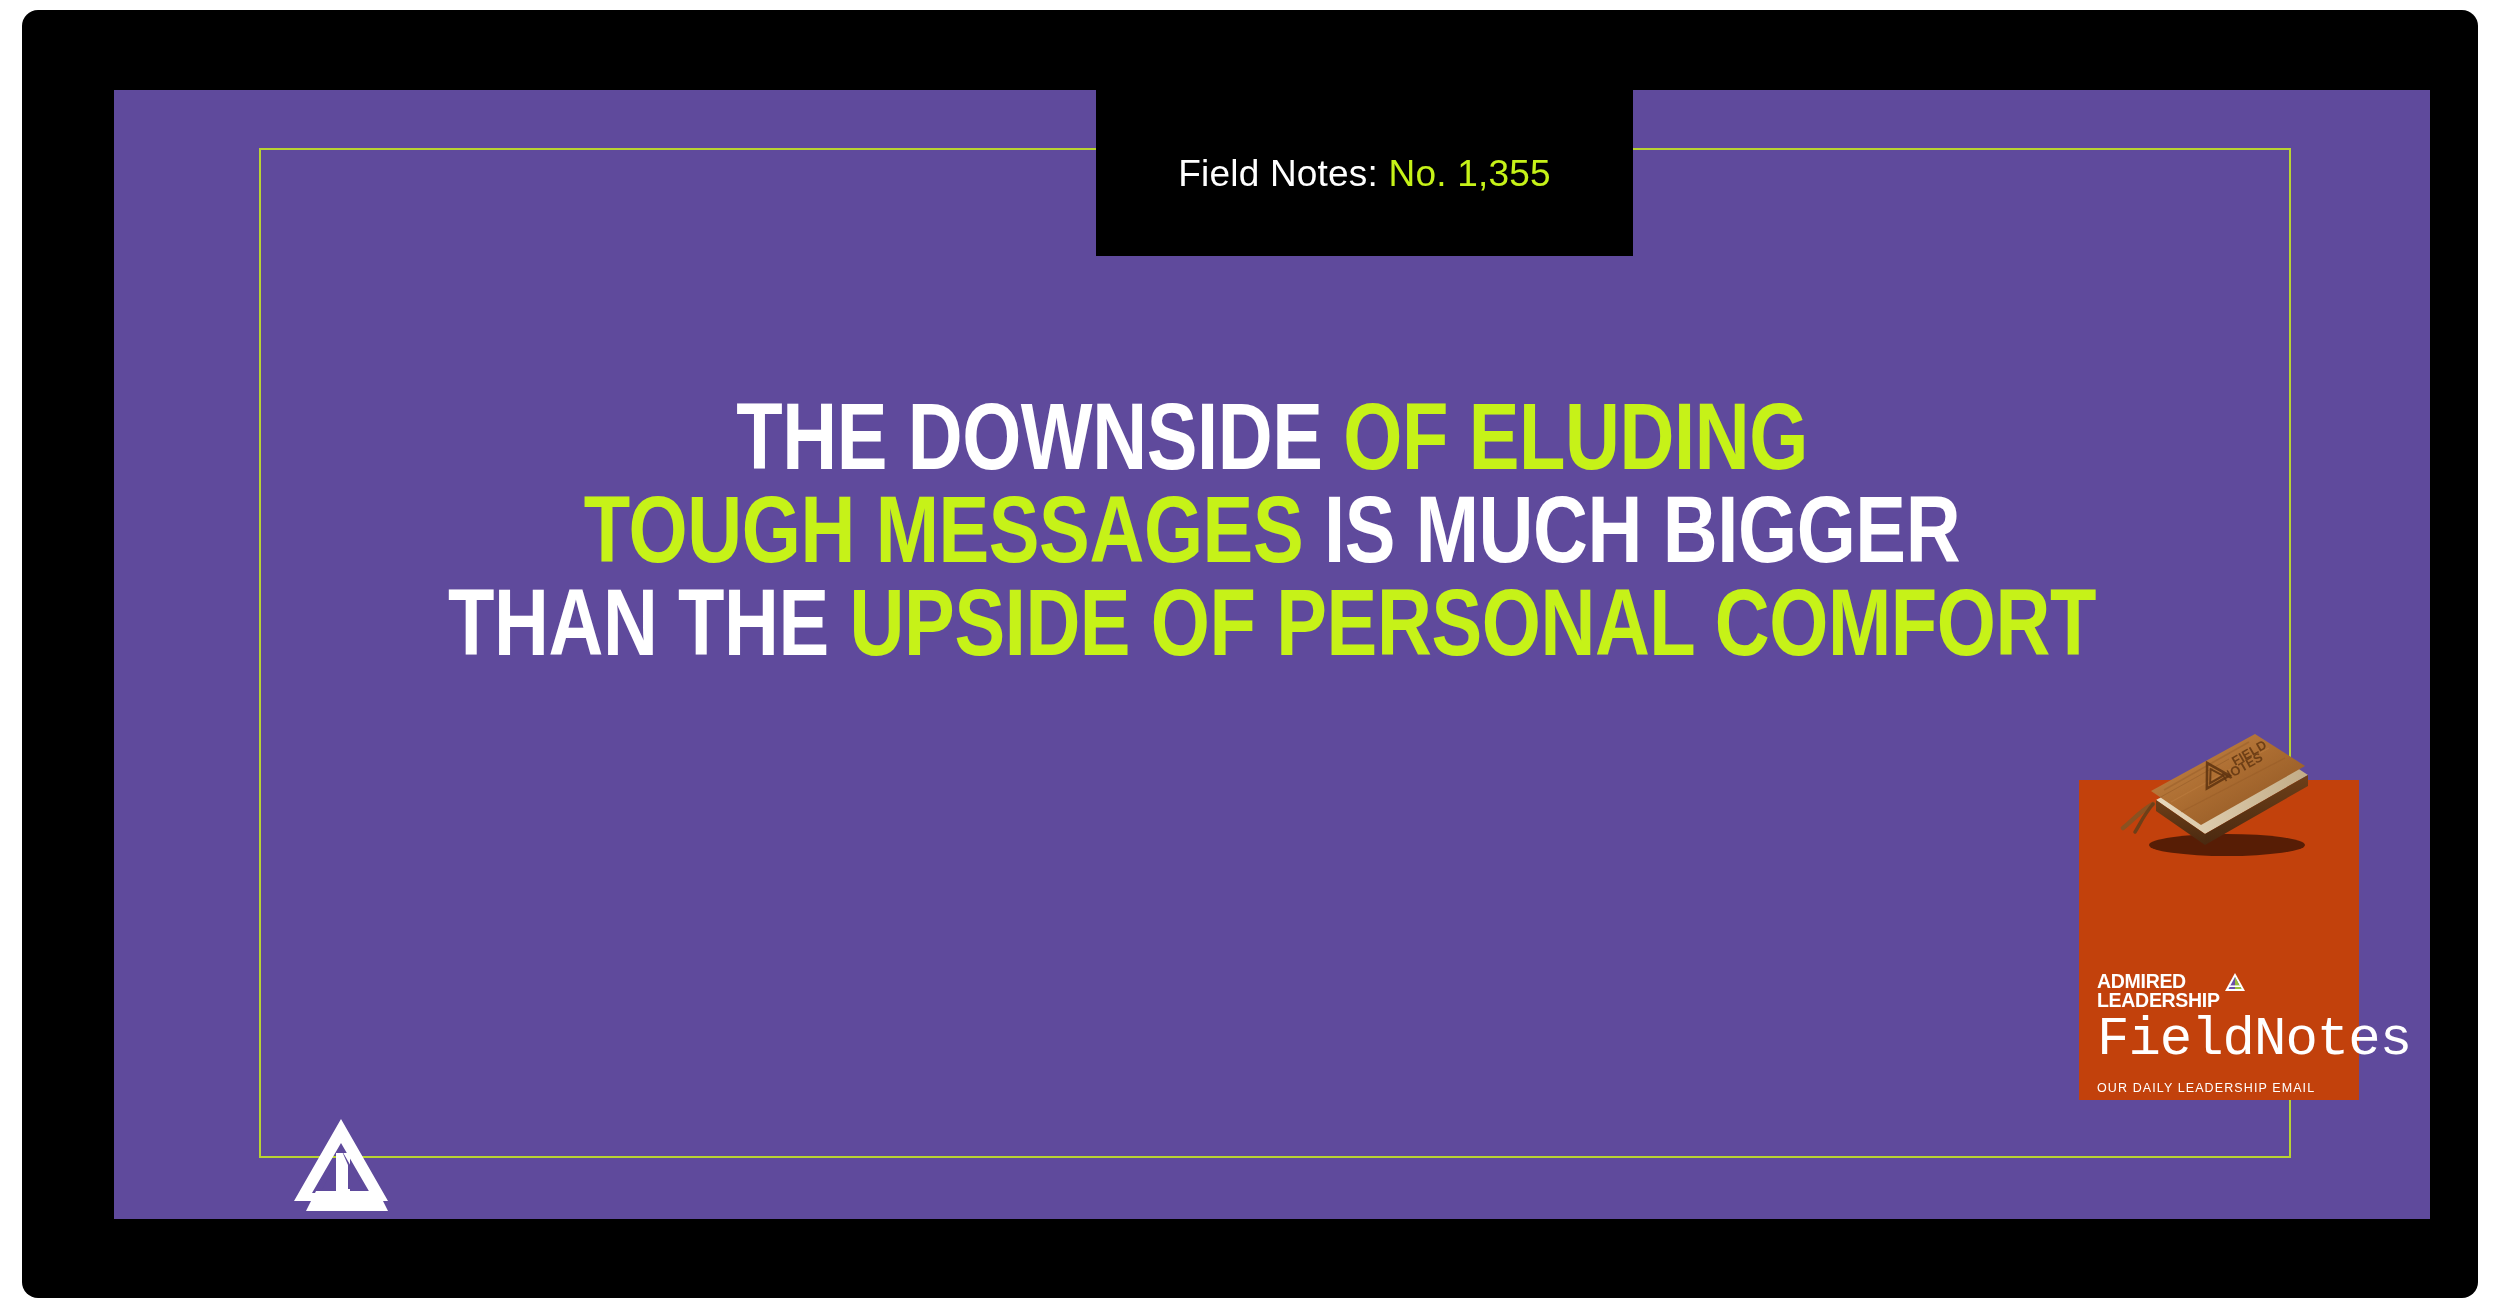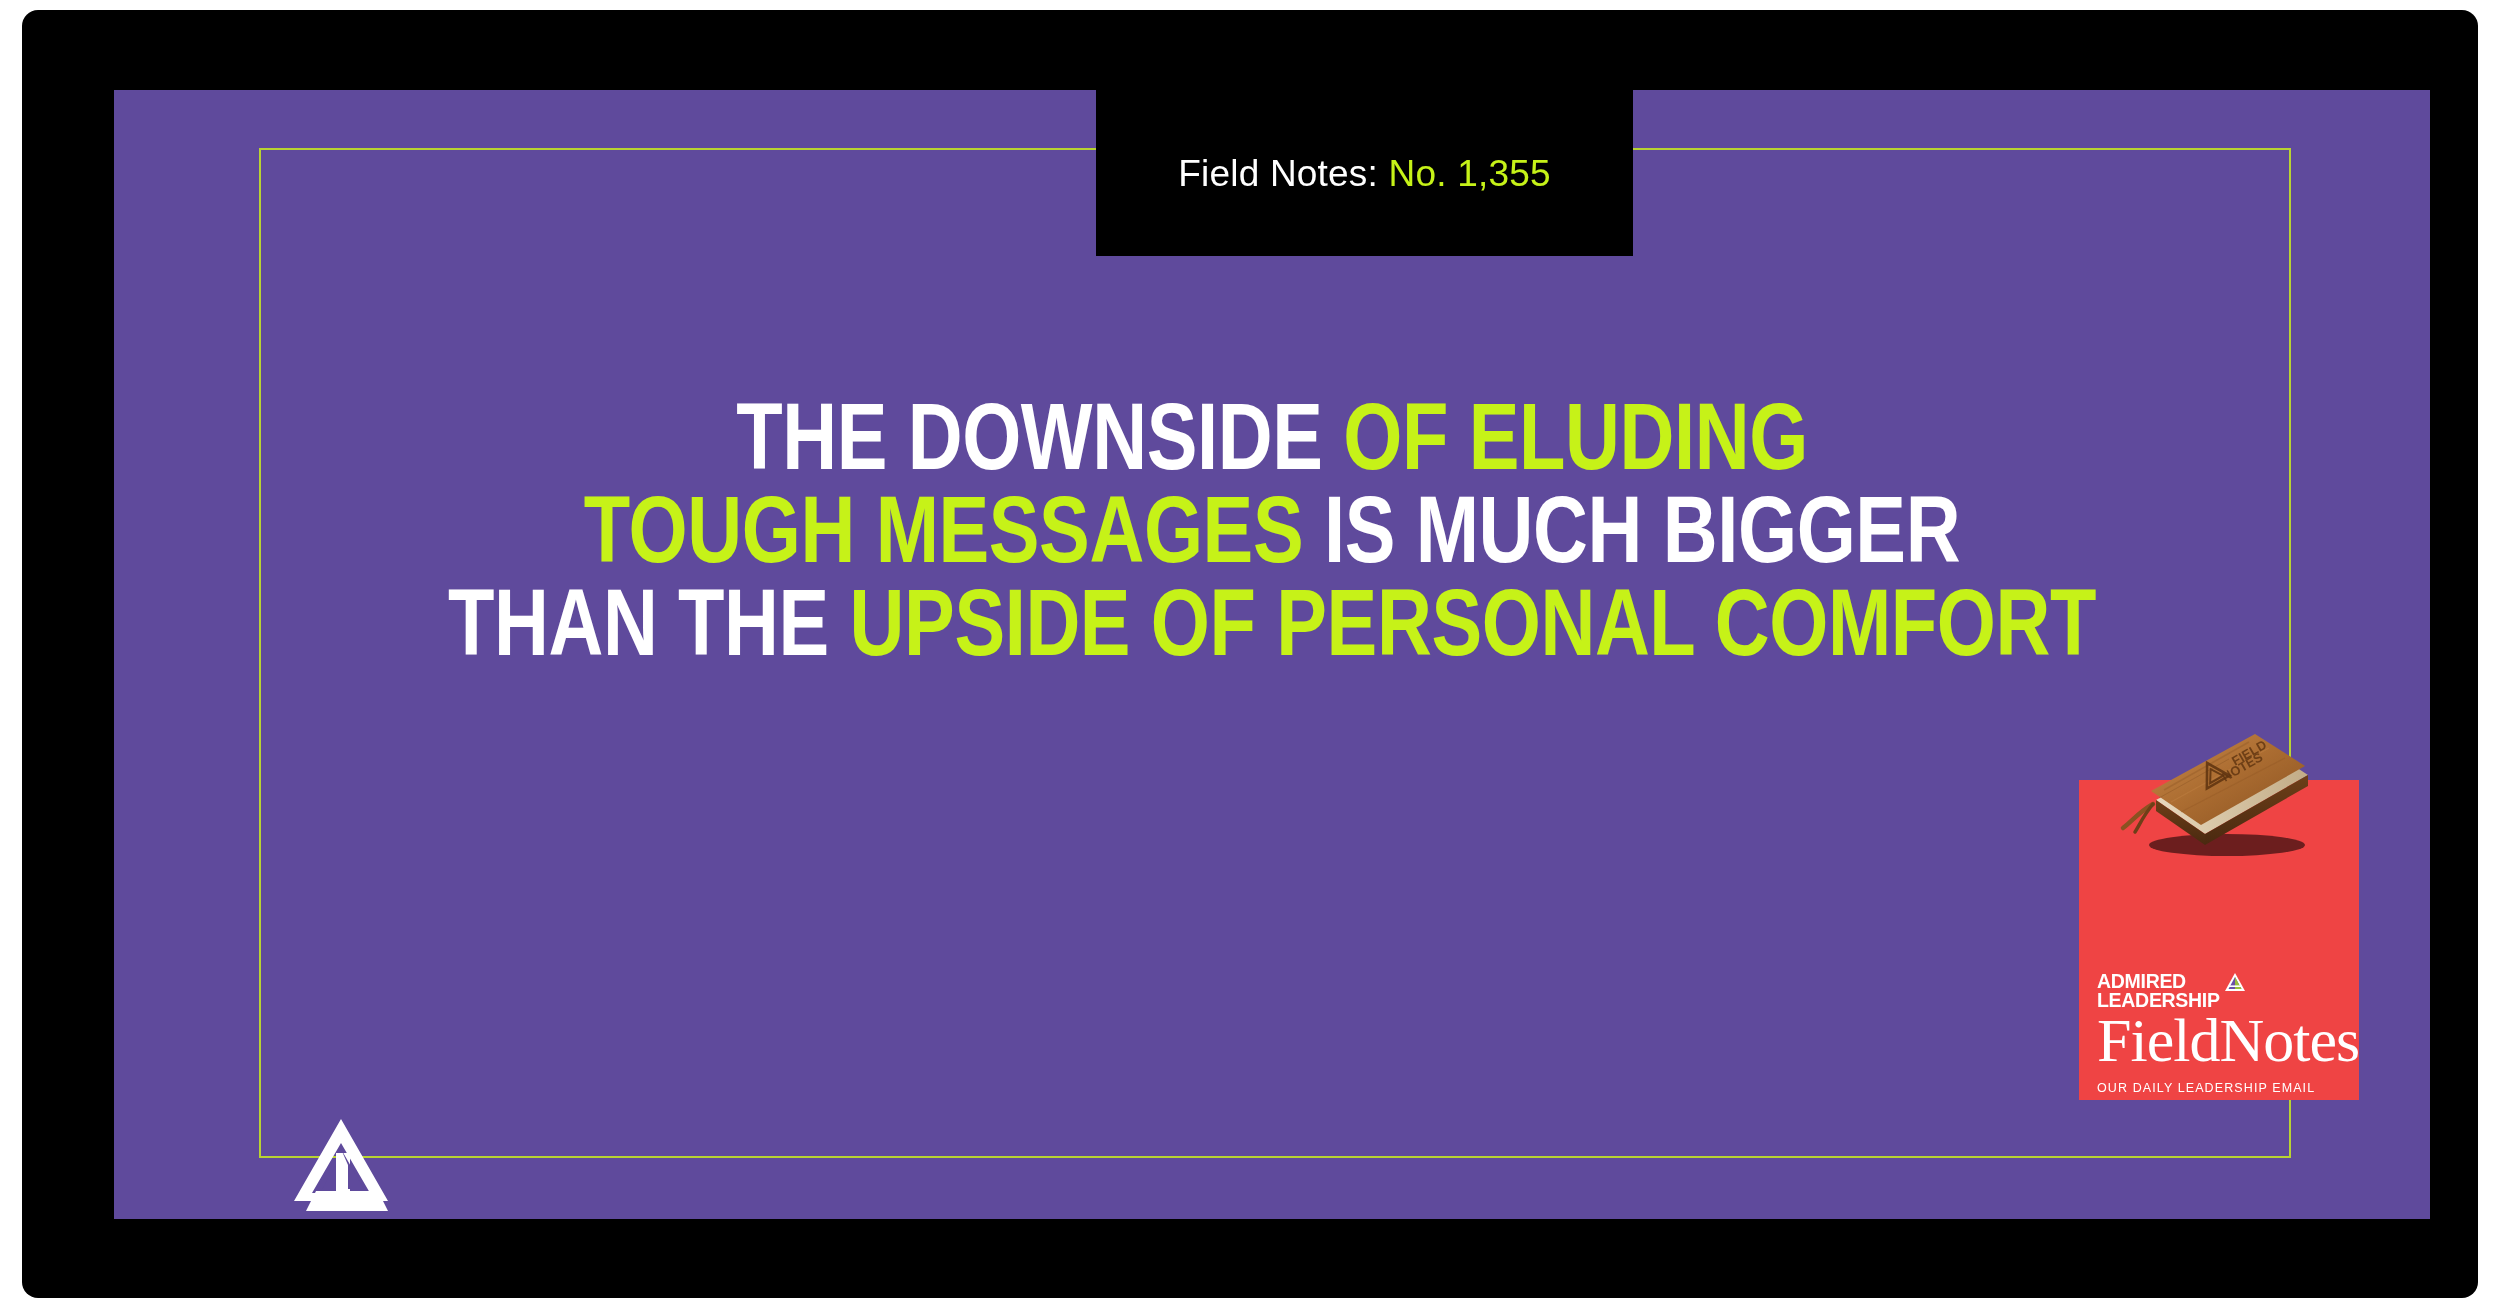--- a/index.html
+++ b/index.html
@@ -101,21 +101,21 @@
   }
   #al-logo svg { display: block; width: 100%; height: 100%; }
 
   
   #promo-card {
     position: absolute;
     left: 1965px;
     top: 690px;
     width: 280px;
     height: 320px;
-    background: #ef4444;
+    background: #c2410c;
     z-index: 4;
   }
 
   
   #notebook-art {
     position: absolute;
     left: 1995px;
     top: 622px;
     width: 212px;
     height: 150px;
@@ -141,22 +141,22 @@
     font-weight: 700;
     font-size: 19.5px;
     line-height: 19px;
     letter-spacing: -0.3px;
   }
   .admired-mark { width: 22px; height: 20px; margin-top: 0px; flex: none; }
   .admired-mark svg { display: block; width: 100%; height: 100%; }
 
   #fieldnotes-wordmark {
     color: #ffffff;
-    font-family: Liberation Serif, serif;
-    font-size: 62px;
+    font-family: Liberation Mono, monospace;
+    font-size: 54px;
     line-height: 56px;
     margin-top: 2px;
     letter-spacing: -1px;
   }
 
   #promo-tagline {
     color: #ffffff;
     font-size: 12.5px;
     letter-spacing: 1.1px;
     margin-top: 13px;

